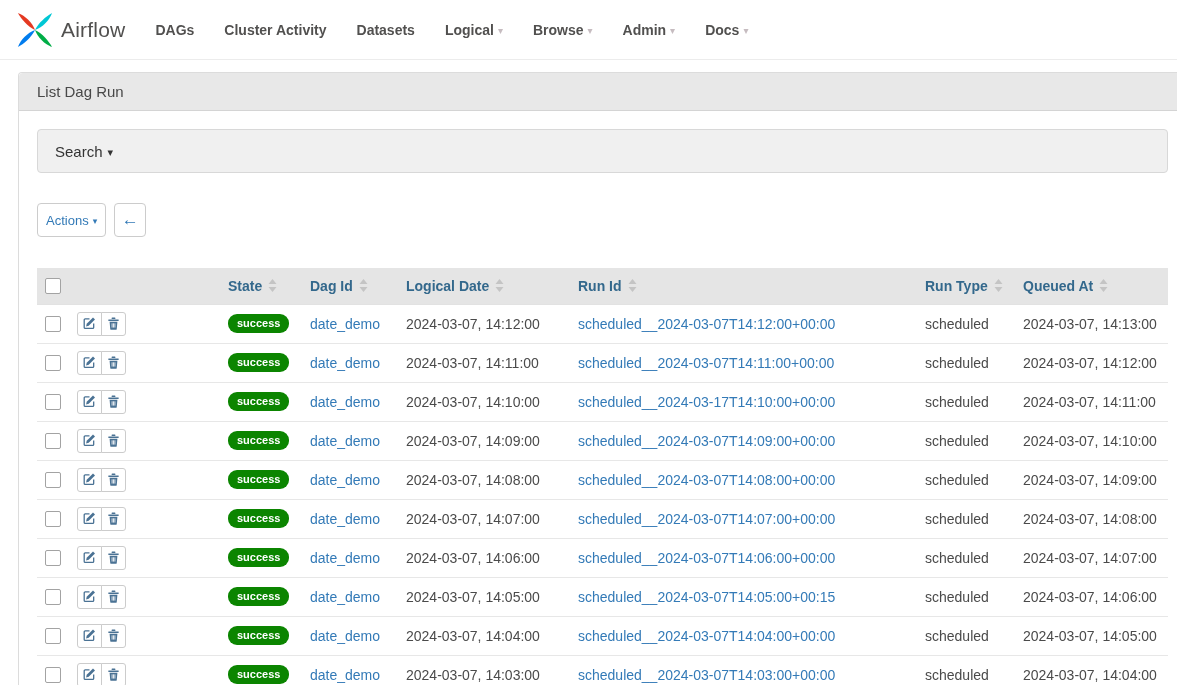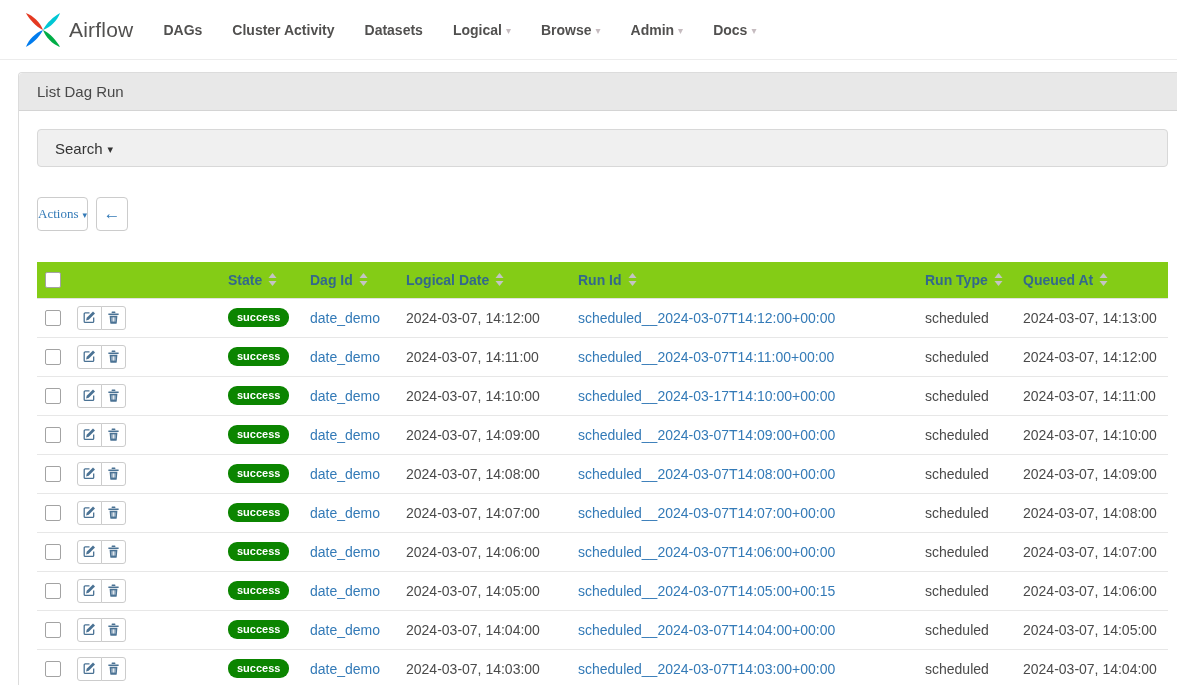--- a/index.html
+++ b/index.html
@@ -12,21 +12,21 @@
     --link-blue: #337ab7;
     --header-blue: #33688c;
     --success-green: #0b8500;
     --nav-text: #51504f;
     --panel-header-bg: #e8e8e8;
   }
 
   
   .navbar {
     height: 60px; background: #fff; border-bottom: 1px solid #ececec;
-    display: flex; align-items: center; padding-left: 24px;
+    display: flex; align-items: center; padding-left: 16px;
   }
   .brand { display: flex; align-items: center; margin-right: 30px; cursor: pointer; }
   .brand svg { width: 38px; height: 38px; margin-right: 7px; }
   .brand-name { font-size: 21px; color: var(--nav-text); letter-spacing: .2px; }
   .nav-links { display: flex; column-gap: 30px; }
   .nav-link {
     font-size: 14px; font-weight: bold; color: var(--nav-text);
     text-decoration: none; display: inline-flex; align-items: center; cursor: pointer;
   }
   .nav-caret { color: #c6bcc0; font-size: 10px; margin-left: 4px; position: relative; top: 1px; }
@@ -40,41 +40,41 @@
   }
   .panel-heading {
     background: var(--panel-header-bg); border-bottom: 1px solid #d4d4d4;
     padding: 10px 18px; font-size: 15px; color: #484848;
     border-top-left-radius: 4px;
   }
   .panel-body { padding: 18px; }
 
   
   .search-bar {
-    height: 38px; background: #f0f0f0; border: 1px solid #d8d8d8; border-radius: 4px;
+    height: 44px; background: #f0f0f0; border: 1px solid #d8d8d8; border-radius: 4px;
     display: flex; align-items: center; padding-left: 17px;
     font-size: 15px; color: #333; cursor: pointer; margin-bottom: 30px;
   }
   .search-caret { font-size: 11px; margin-left: 5px; position: relative; top: 1px; color: #333; }
 
   
   .toolbar { display: flex; column-gap: 8px; margin-bottom: 31px; }
   .btn {
     background: #fff; border: 1px solid #ccc; border-radius: 4px;
     color: var(--link-blue); font-size: 13px; cursor: pointer;
     height: 34px; display: inline-flex; align-items: center; justify-content: center;
     font-family: inherit;
   }
-  .btn-actions { padding: 0 0; font-family: Liberation Serif, serif; }
+  .btn-actions { padding: 0 8px; }
   .btn-caret { font-size: 9px; margin-left: 4px; position: relative; top: 1px; }
   .btn-back { width: 32px; font-size: 17px; }
 
   
   table { border-collapse: collapse; width: 100%; table-layout: fixed; }
-  thead tr { background: #84cc16; height: 36px; }
+  thead tr { background: #e5e5e5; height: 36px; }
   th {
     text-align: left; padding-left: 8px; font-size: 14px;
     color: var(--header-blue); font-weight: bold; white-space: nowrap;
     border-bottom: 1px solid #e2e2e2;
   }
   th .th-inner { display: inline-flex; align-items: center; cursor: pointer; }
   .sort-icon { margin-left: 6px; display: inline-block; }
   tbody tr { height: 39px; background: #fff; border-bottom: 1px solid #e7e7e7; }
   td { padding-left: 8px; font-size: 14px; color: #4a4a4a; white-space: nowrap; overflow: hidden; }
   a.cell-link { color: var(--link-blue); text-decoration: none; cursor: pointer; }

